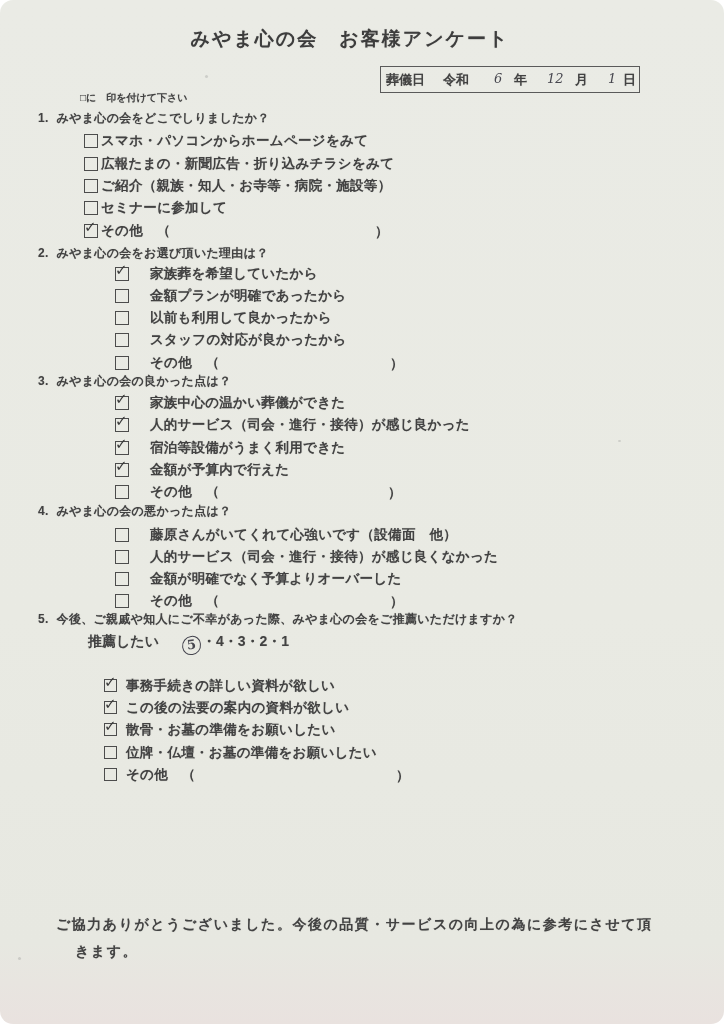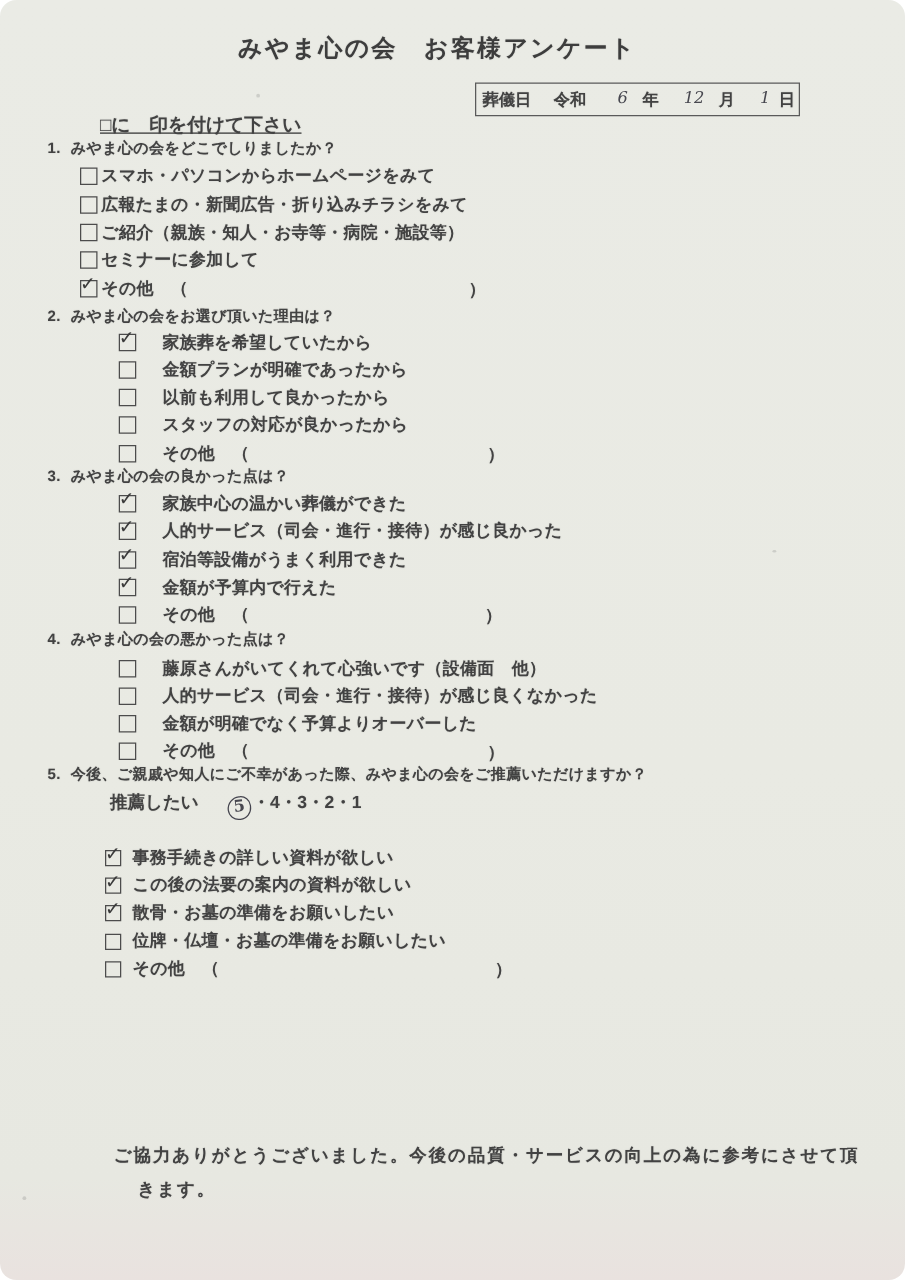--- a/index.html
+++ b/index.html
@@ -22,25 +22,25 @@
   .datebox{
     position:absolute; top:66px; left:380px; width:258px; height:25px;
     border:1.5px solid #5a5a5a;
   }
   .datebox span{position:absolute; top:4px; font-size:13px;}
   .hand{
     font-family:"DejaVu Serif","Liberation Serif",serif;
     font-style:italic; font-weight:400; color:#47474f;
     text-shadow:none;
   }
-  .instruction{position:absolute; top:91px; left:80px; font-size:15px;text-decoration:underline;}
+  .instruction{position:absolute; top:91px; left:80px; font-size:10px;}
   .qheader{position:absolute; left:38px; font-size:12px; letter-spacing:0.3px; white-space:nowrap;text-align:center;}
   .qheader .qnum{display:inline-block; margin-right:8px;}
   .qheader .qnum.wide{margin-right:14px;}
-  .opt{position:absolute; display:flex; align-items:flex-end; white-space:nowrap;}
+  .opt{position:absolute; display:flex; align-items:flex-start; white-space:nowrap;margin-left:20px;}
   .olabel{font-size:13.5px; line-height:15px; letter-spacing:0.3px;}
   .cb{
     position:relative; flex:0 0 auto;
     width:12px; height:12px; margin-top:1px;
     border:1.6px solid #4c4c4c; background:transparent;
   }
   .tick{
     display:none; position:absolute; left:-1px; top:-7px;
     font-size:15px; font-weight:700; color:#3a3a3a; text-shadow:none;
     font-style:normal;
@@ -59,21 +59,21 @@
     vertical-align:-3px; margin-right:1px;
   }
   .commentbox{
     position:absolute; top:807px; left:67px; width:530px; height:86px;
     border:1.2px solid #5f5f5f;
   }
   .commentbox .clabel{
     position:absolute; top:7px; left:8px; font-size:12.5px; letter-spacing:0.5px;
   }
   .cline{position:absolute; font-size:15px; letter-spacing:1.5px; transform:rotate(-0.6deg); color:#43434b; font-style:normal; font-weight:500;}
-  .closing{position:absolute; left:56px; font-size:14px; letter-spacing:1.5px;margin-left:35px;}
+  .closing{position:absolute; left:56px; font-size:14px; letter-spacing:1.5px;}
   .speck{position:absolute; background:rgba(120,120,120,.25); border-radius:50%;}
 </style>
 </head>
 <body>
 
 <div class="page">
 
   <div class="title print">みやま心の会　お客様アンケート</div>
 
   <div class="datebox">

